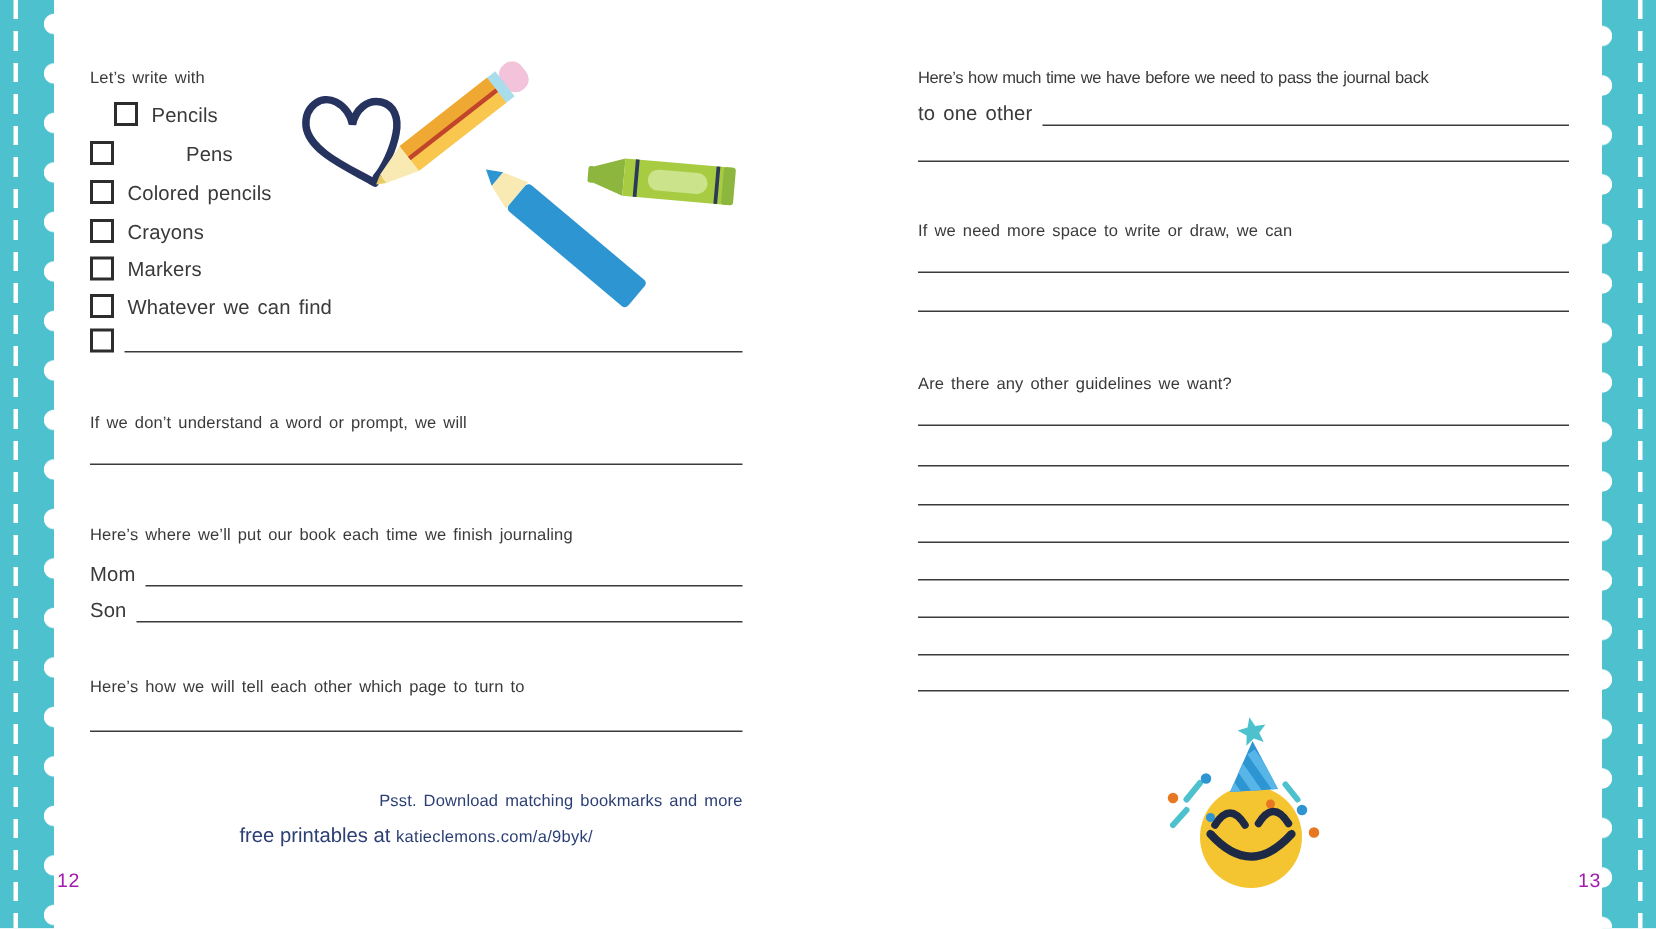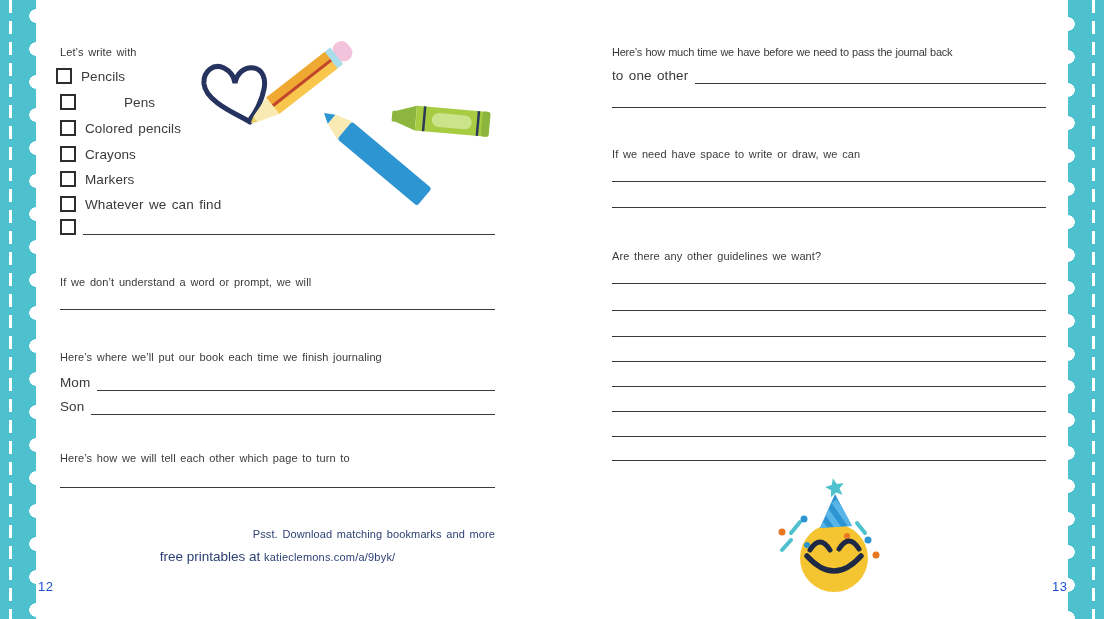--- a/index.html
+++ b/index.html
@@ -27,34 +27,34 @@
   .t { position:absolute; white-space:nowrap; font-size:11px; line-height:16px; letter-spacing:0.1px; word-spacing:1.5px; }
   .tight { letter-spacing:-0.25px; word-spacing:0.5px; }
   .rule { position:absolute; height:0; border-top:1.6px solid #3b3b3b; }
   .cbrow { position:absolute; display:flex; align-items:center; gap:9px; height:18px; }
   .cb { width:12px; height:12px; border:2px solid #2d2d2d; background:#fff; flex:0 0 auto; }
   .fillrow { position:absolute; display:flex; align-items:flex-end; gap:7px; }
   .fill-line { flex:1 1 auto; height:15px; border-bottom:1.6px solid #3b3b3b; }
   .lbl { font-size:13.5px; line-height:17px; white-space:nowrap; letter-spacing:0.1px; word-spacing:1.5px; }
   .footer-note { position:absolute; text-align:center; color:#2b3f74; }
   .footer-note .url { font-size:11px; letter-spacing:0.2px; }
-  .pagenum { position:absolute; font-size:13px; color:#1d4ed8; letter-spacing:0.5px; }
+  .pagenum { position:absolute; font-size:13px; color:#a21caf; letter-spacing:0.5px; }
   svg { position:absolute; overflow:visible; }
 </style>
 </head>
 <body>
 
 <div class="spread">
 
   <div class="tape tape-left"></div>
   <div class="tape tape-right"></div>
 
   <div class="t" style="left:60px; top:44px;">Let’s write with</div>
 
-  <div class="cbrow" style="left:56px; top:67px;">
+  <div class="cbrow" style="left:76px; top:67px;">
     <span class="cb"></span>
     <span class="lbl">Pencils</span>
   </div>
   <div class="cbrow" style="left:60px; top:93px;gap:48px;">
     <span class="cb"></span>
     <span class="lbl">Pens</span>
   </div>
   <div class="cbrow" style="left:60px; top:119px;">
     <span class="cb"></span>
     <span class="lbl">Colored pencils</span>
@@ -127,21 +127,21 @@
 
   <div class="pagenum" style="left:38px; top:579px;">12</div>
 
   <div class="t tight" style="left:612px; top:44px;">Here’s how much time we have before we need to pass the journal back</div>
   <div class="fillrow" style="left:612px; top:67px; width:434px;">
     <span class="lbl">to one other</span>
     <div class="fill-line"></div>
   </div>
   <div class="rule" style="left:612px; top:107px; width:434px;"></div>
 
-  <div class="t" style="left:612px; top:146px;">If we need have space to write or draw, we can</div>
+  <div class="t" style="left:612px; top:146px;">If we need more space to write or draw, we can</div>
   <div class="rule" style="left:612px; top:181px; width:434px;"></div>
   <div class="rule" style="left:612px; top:207px; width:434px;"></div>
 
   <div class="t" style="left:612px; top:248px;">Are there any other guidelines we want?</div>
   <div class="rule" style="left:612px; top:283px; width:434px;"></div>
   <div class="rule" style="left:612px; top:310px; width:434px;"></div>
   <div class="rule" style="left:612px; top:336px; width:434px;"></div>
   <div class="rule" style="left:612px; top:361px; width:434px;"></div>
   <div class="rule" style="left:612px; top:386px; width:434px;"></div>
   <div class="rule" style="left:612px; top:411px; width:434px;"></div>

